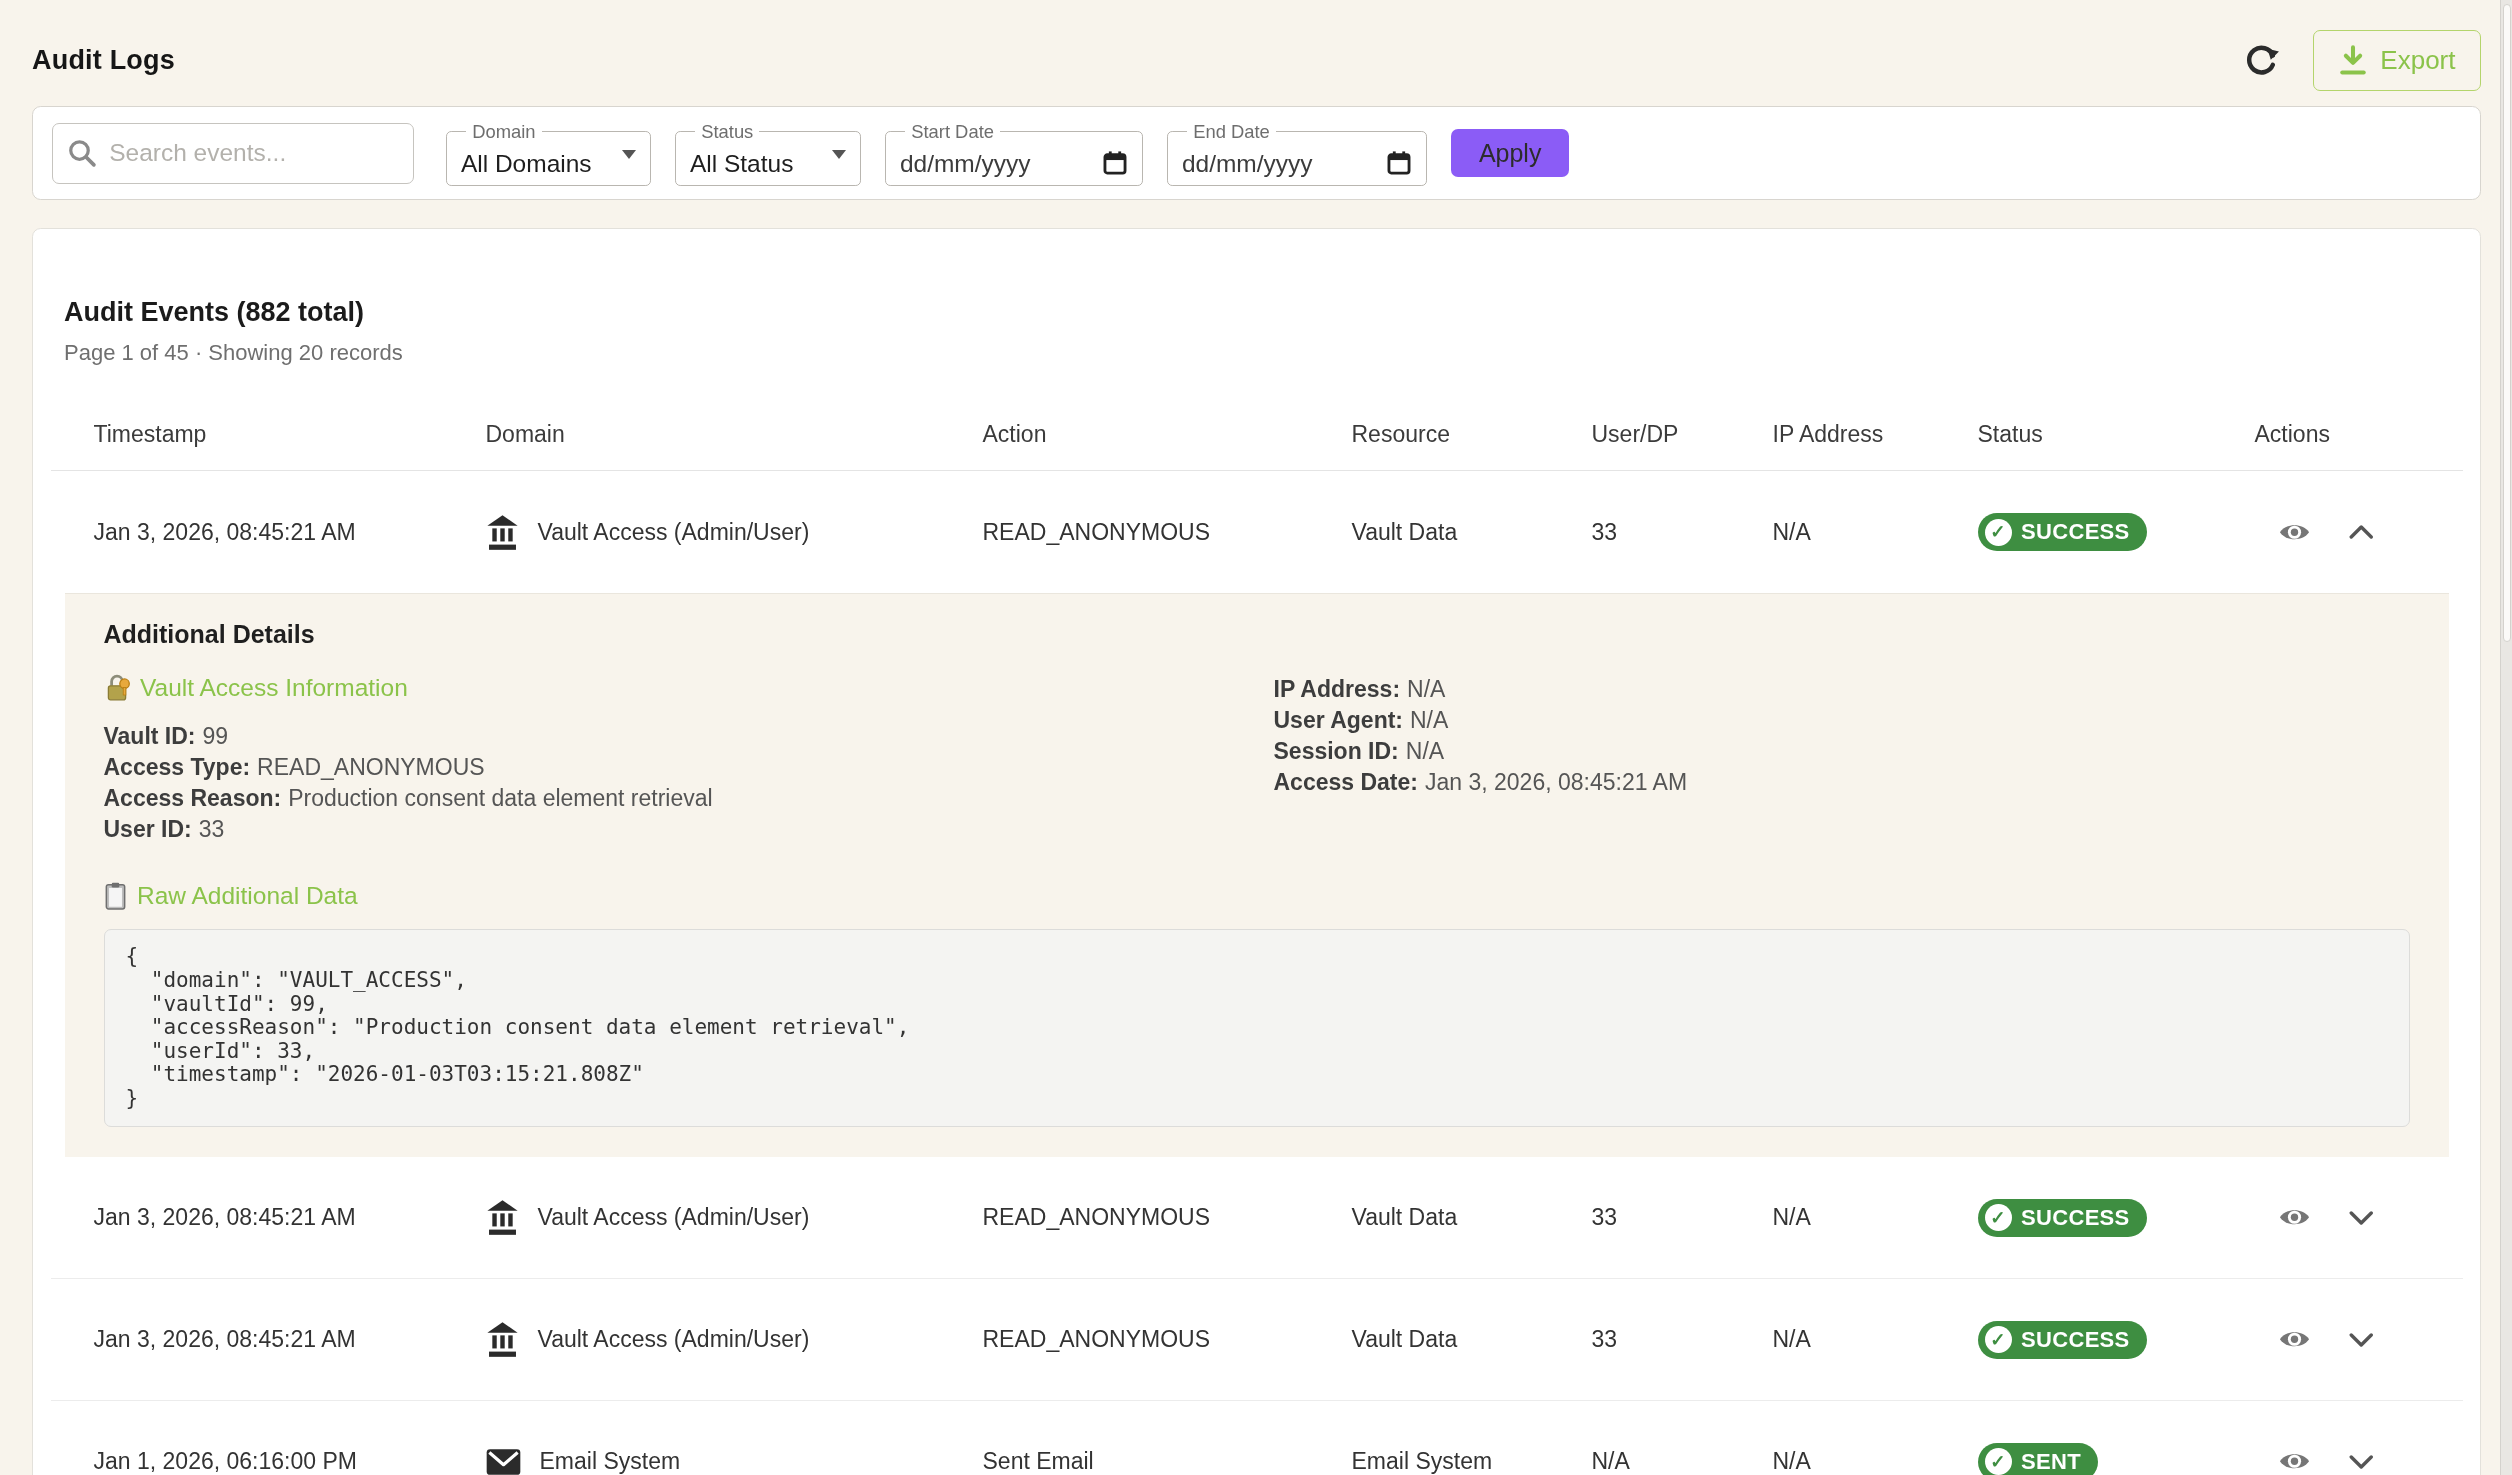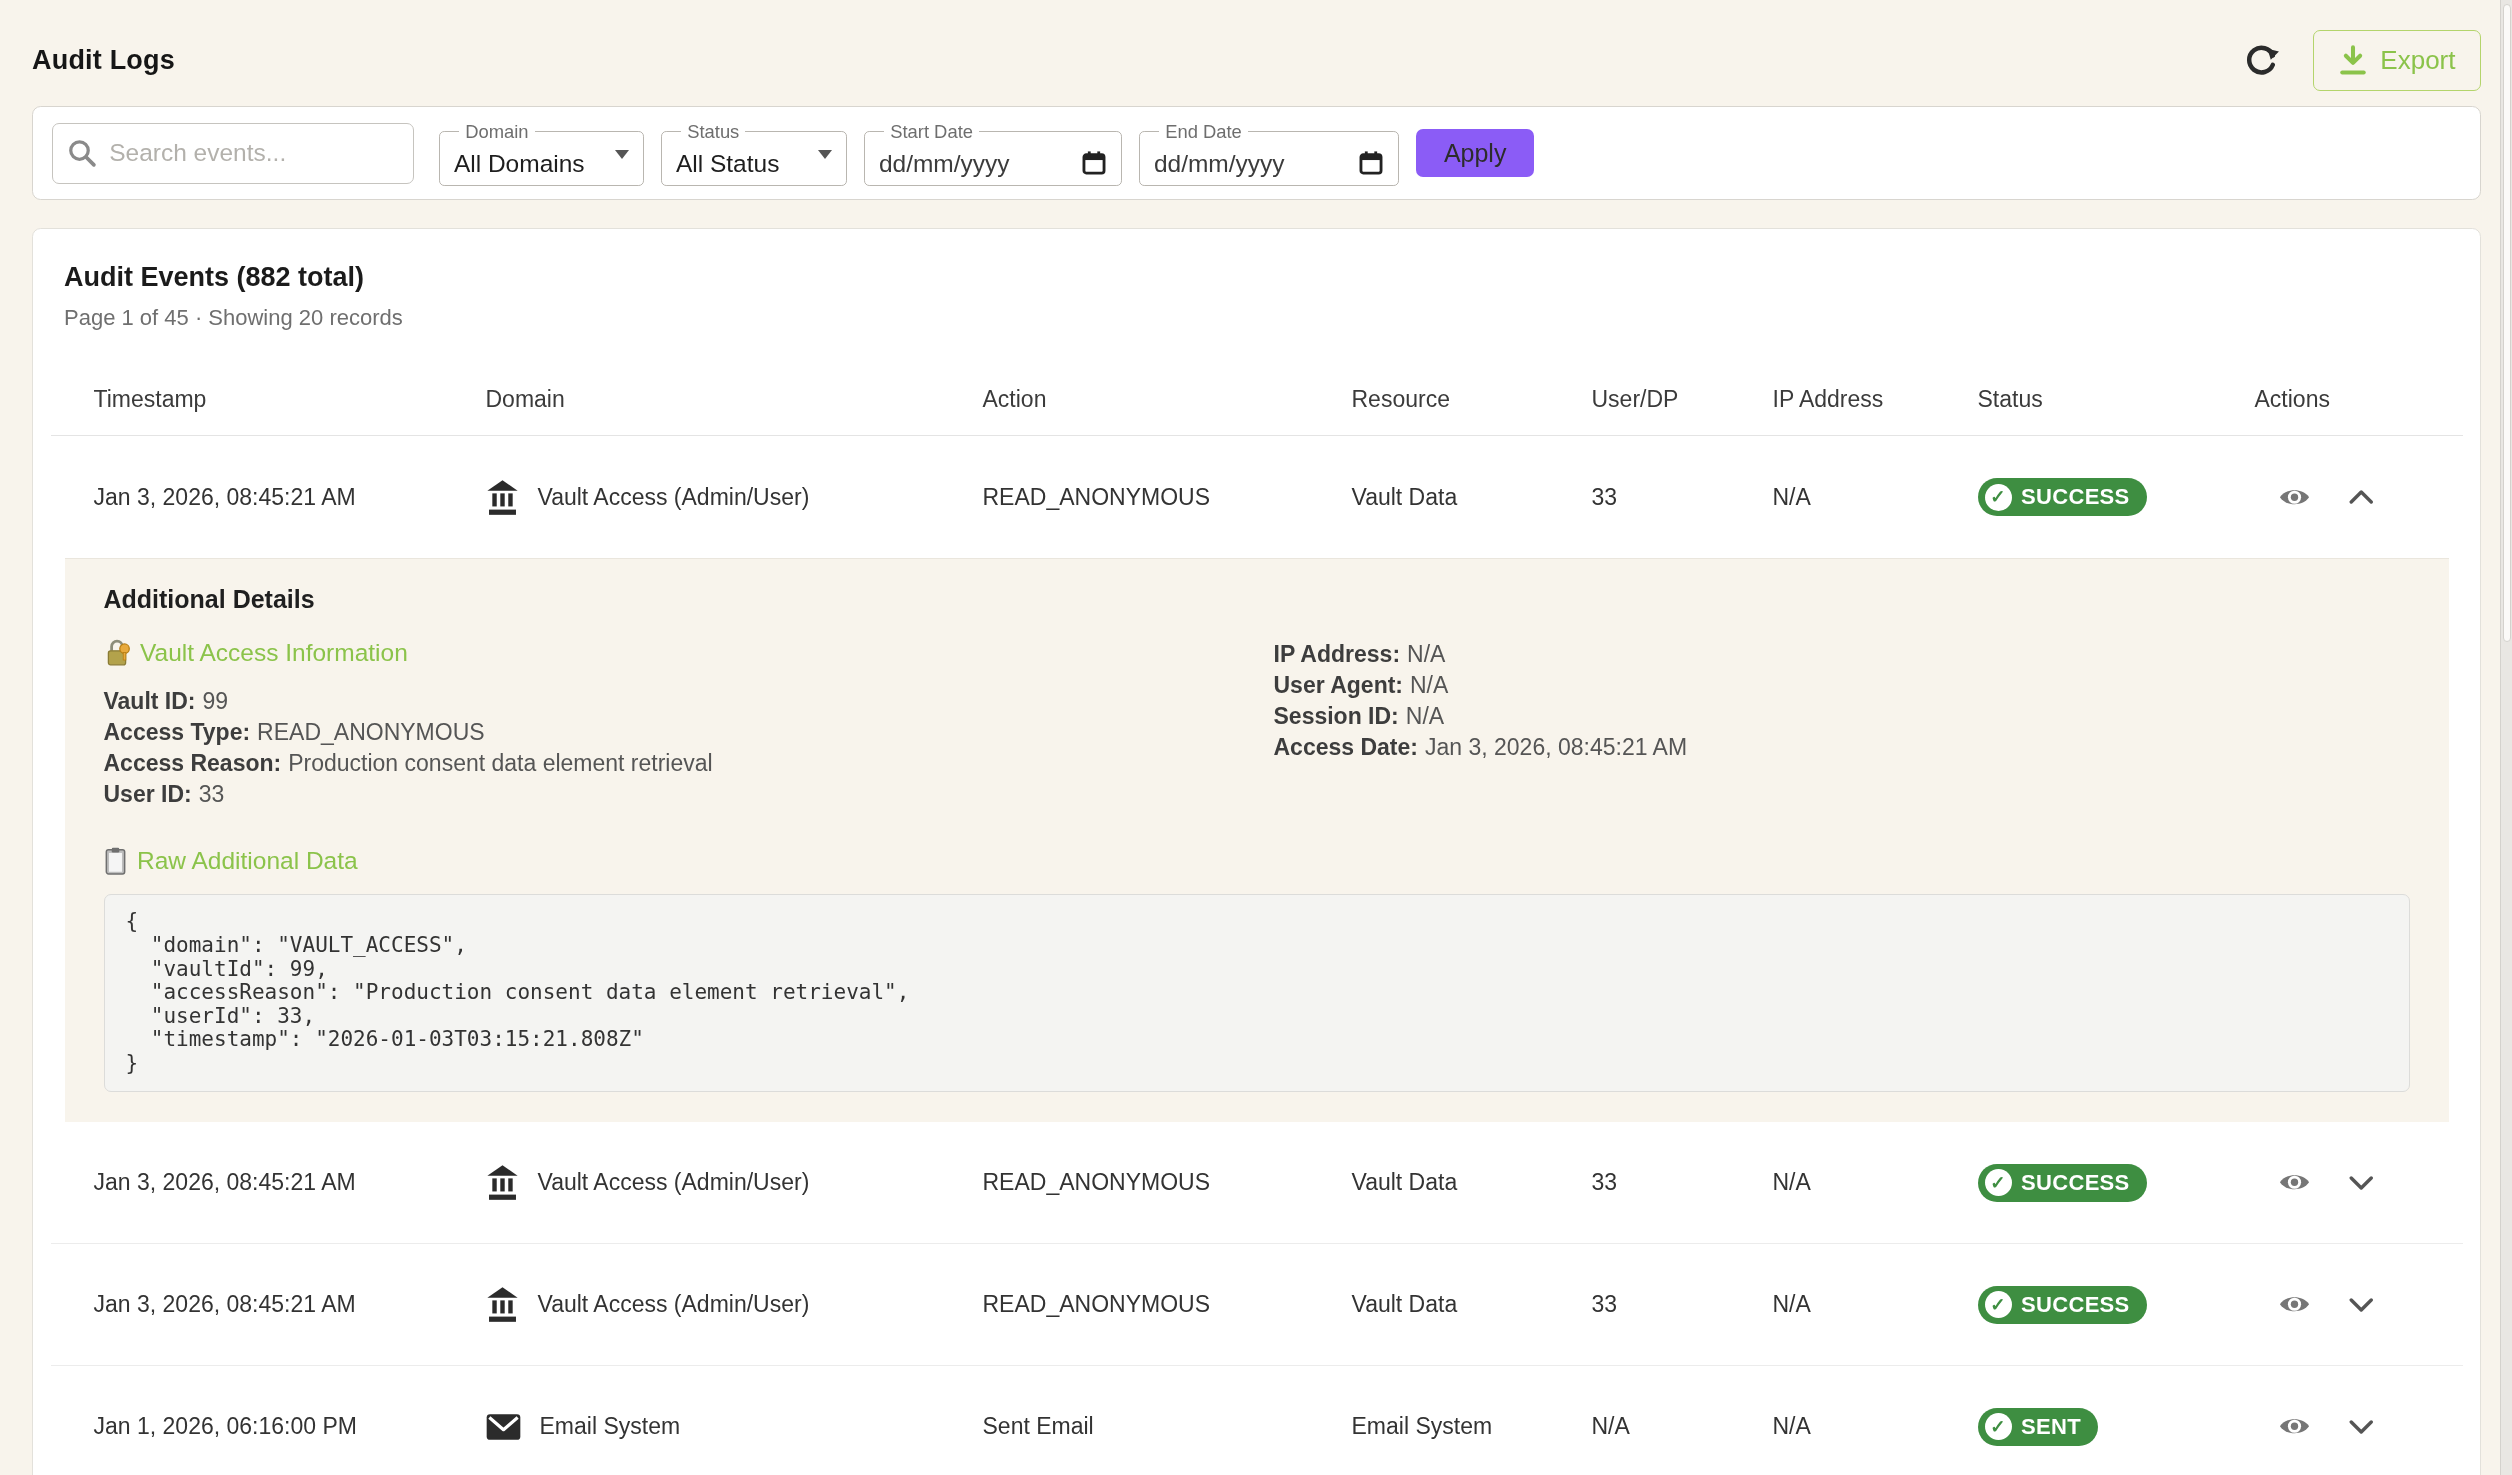--- a/index.html
+++ b/index.html
@@ -11,21 +11,21 @@
   .topbar { display:flex; align-items:center; justify-content:space-between; padding:17.5px 31px 15.7px 32px;margin-top:12px; }
   .page-title { font-size:27px; font-weight:bold; color:#161616; letter-spacing:0.2px; }
   .topbar-right { display:flex; align-items:center; gap:33px; }
   .refresh-btn { background:none; border:none; cursor:pointer; display:flex; align-items:center; }
   .export-btn { display:flex; align-items:center; gap:12px; background:transparent; border:1.7px solid #b4d46c;
                 border-radius:7px; padding:0 24.5px; height:61px; color:#8bc34a; font-size:26px; cursor:pointer;
                 font-family:"Liberation Sans", sans-serif; }
 
   
   .filter-card { margin:0 31px 0 32px; background:#fff; border:0.9px solid #d8d5cf; border-radius:8.7px;
-                 height:94px; display:flex; align-items:center; gap:17px; padding:0 19px; }
+                 height:94px; display:flex; align-items:center; gap:24px; padding:0 19px; }
   .search-box { display:flex; align-items:center; width:362px; height:61px; border:1.7px solid #c6c4bf;
                 border-radius:7px; padding:0 14px; margin-right:7.9px; background:#fff; }
   .search-box input { border:none; outline:none; flex:1; font-size:24.5px; color:#333; margin-left:12.2px;
                       font-family:"Liberation Sans", sans-serif; background:transparent; }
   .search-box input::placeholder { color:#b3b1ac; }
   fieldset.filter { border:1.7px solid #b9b6b0; border-radius:5.2px; height:65px; position:relative;
                     display:flex; align-items:center; padding:0 14px; background:#fff; }
   fieldset.filter legend { font-size:18.4px; color:#6e6e6e; padding:0 6.1px; margin-left:5.2px; }
   .filter-value { display:flex; align-items:flex-start; justify-content:space-between; width:100%; gap:14px;
                   font-size:24.5px; color:#1e1e1e; cursor:pointer; }
@@ -33,21 +33,21 @@
            border-top:9.6px solid #555; }
   .f-domain { width:205px; } .f-status { width:186px; }
   .f-start  { width:258px; } .f-end    { width:260px; }
   .date-value { color:#3c3c3c; }
   .apply-btn { background:#8b5cf6; color:#2c2c2c; border:none; border-radius:7px; height:48px; padding:0 28px;
                font-size:25px; cursor:pointer; font-family:"Liberation Sans", sans-serif; }
 
   
   .main-card { position:relative; margin:28px 31px 0 32px; background:#fff; border:0.9px solid #e3e1db;
                border-radius:8.7px 8.7px 0 0; height:1253px; overflow:hidden; }
-  .card-head { padding:33px 13px 0 31px; height:135px; }
+  .card-head { padding:33px 13px 0 31px; height:135px;margin-top:35px; }
   .events-title { font-size:27px; font-weight:bold; color:#1b1b1b; }
   .pagination { font-size:22px; color:#6f6f6f; margin-top:12.2px; }
 
   .table-wrap { margin:0 17.5px; }
   .cols { display:grid; grid-template-columns:392px 497px 369px 240px 181px 205px 277px 1fr;
           align-items:center; padding-left:43px; padding-right:8.7px; }
   .thead { height:72px; border-bottom:1.7px solid #e4e4e4; font-size:23px; color:#3b3b3b; font-weight:500; }
   .trow { height:122px; font-size:23px; color:#333; }
   .trow.bordered { border-bottom:1.7px solid #ececec; }
   .cell-domain { display:flex; align-items:center; gap:19px; }

